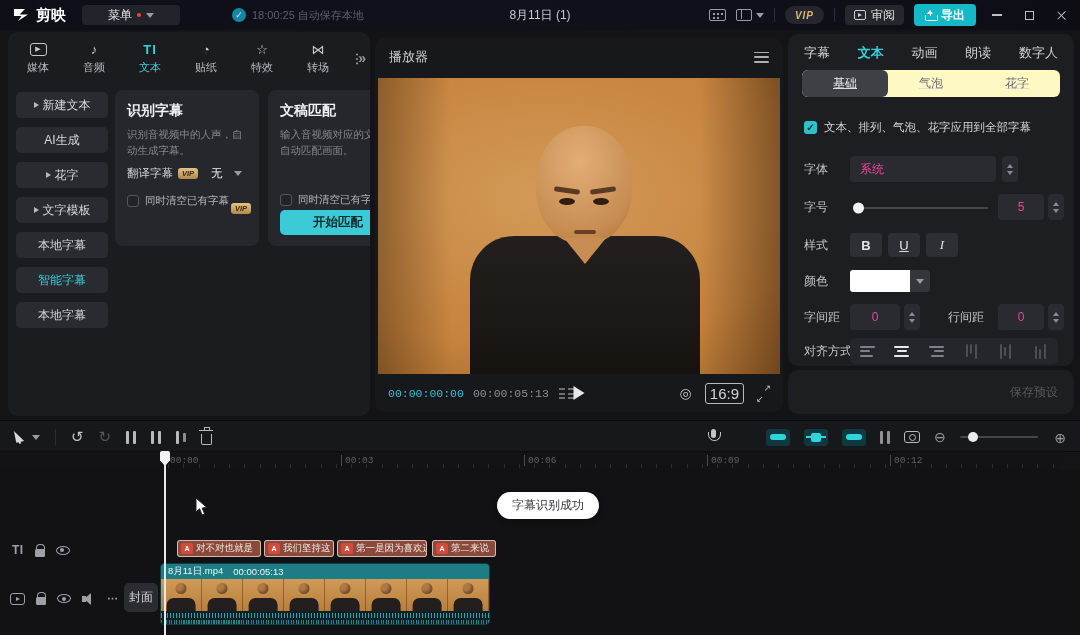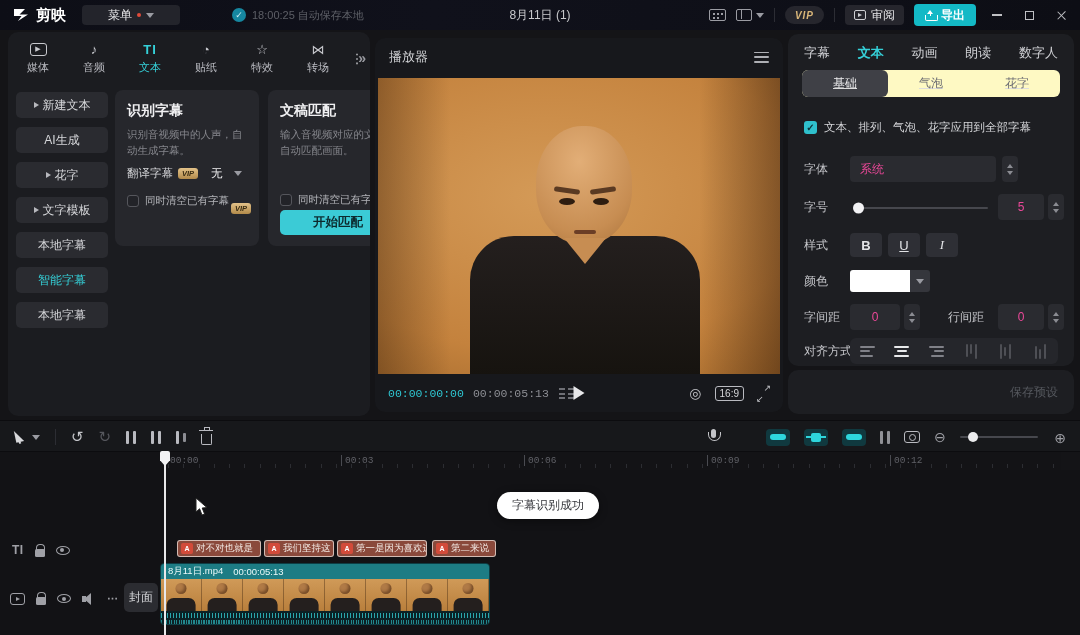--- a/index.html
+++ b/index.html
@@ -105,21 +105,21 @@
   .player-ctrl{ position:absolute; left:0; right:0; bottom:0; height:38px; display:flex; align-items:center; padding:0 13px; }
   .timecode{ font-family:"Liberation Mono",monospace; font-size:11.5px; }
   .tc-cur{ color:#2fc6d2; } .tc-total{ color:#8d8e94; margin-left:9px; }
   .list-icon{ margin-left:10px; display:flex; gap:3px; }
   .list-icon i{ width:6px; height:11px;
     background:repeating-linear-gradient(180deg,#6e6f75 0 2px, transparent 2px 4.5px); }
   .play-tri{ position:absolute; left:50%; top:50%; transform:translate(-50%,-50%); width:0; height:0;
     border-top:7px solid transparent; border-bottom:7px solid transparent; border-left:11px solid #e8e8ea; }
   .pc-right{ margin-left:auto; display:flex; align-items:center; gap:13px; }
   .focus-glyph{ font-size:14px; color:#c3c4c8; }
-  .ratio-box{ border:1.3px solid #b9bac0; border-radius:3px; font-size:10px; color:#d5d6d9; padding:1px 4px; }
+  .ratio-box{ border:1.3px solid #b9bac0; border-radius:3px; font-size:15px; color:#d5d6d9; padding:1px 4px; }
   .fs-icon{ position:relative; width:13px; height:13px; }
   .fs-icon::before{ content:"↗"; position:absolute; right:-1px; top:-4px; font-size:9px; color:#c3c4c8; }
   .fs-icon::after{ content:"↙"; position:absolute; left:-1px; bottom:-4px; font-size:9px; color:#c3c4c8; }
 
   
   .right-panel{ position:absolute; left:788px; top:34px; width:286px; height:332px; background:#1d1e22; border-radius:10px; }
   .rp-tabs{ position:absolute; left:16px; right:16px; top:0; height:38px; display:flex; align-items:center;
     justify-content:space-between; font-size:13px; color:#d0d1d5; border-bottom:1px solid #27282d; }
   .rp-tab.active{ color:#35d0d8; font-weight:bold; }
   .subtabs{ position:absolute; left:14px; right:14px; top:36px; height:27px; background:#fef9c3; border-radius:6px;

